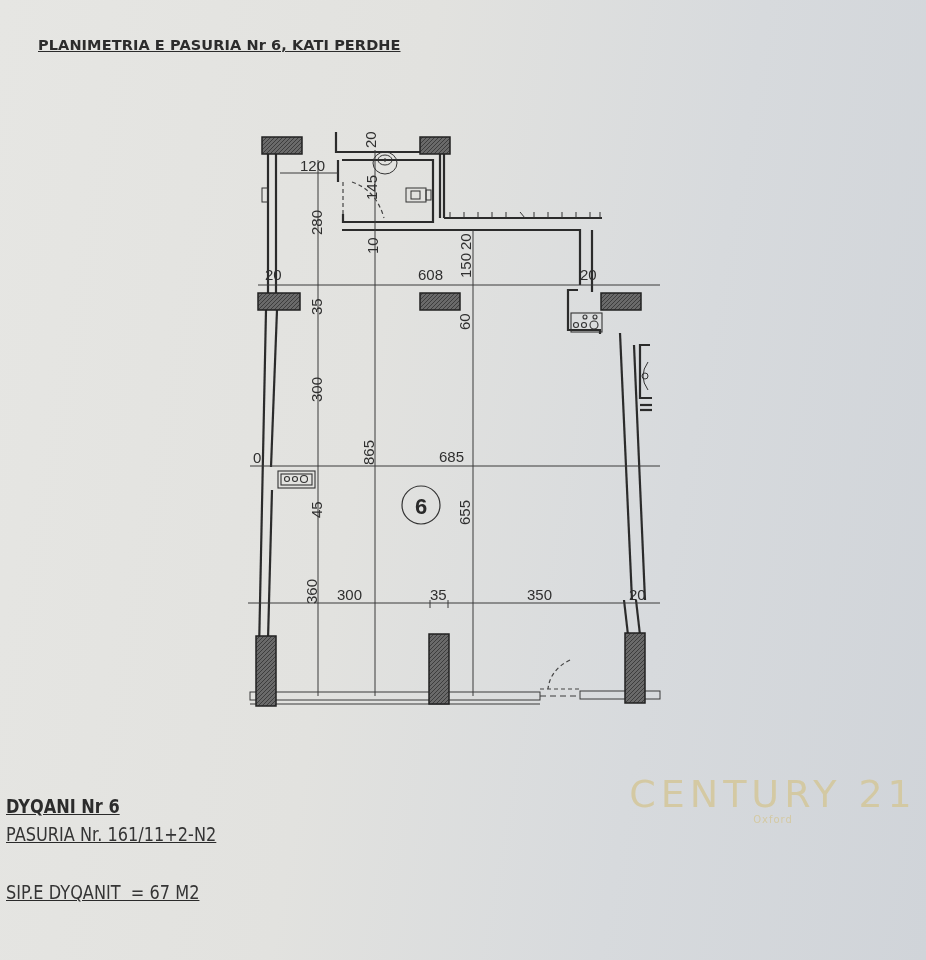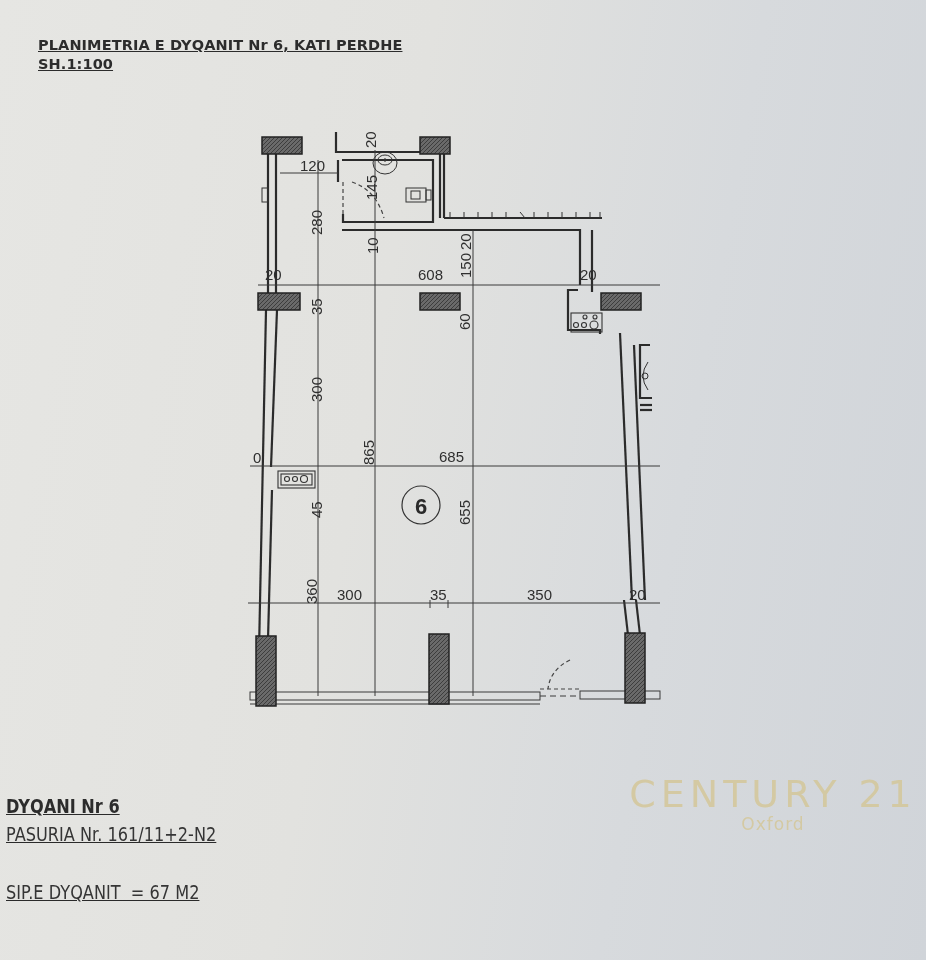--- a/index.html
+++ b/index.html
@@ -15,28 +15,27 @@
     color:#2c2c2c; text-decoration:underline; letter-spacing:0.1px; line-height:19px;
   }
   .plan { position:absolute; left:0; top:0; width:926px; height:760px; }
   .dim { font-family:"Liberation Sans Narrow","Liberation Sans", sans-serif; font-size:15px; fill:#2f2f2f; }
   .info { position:absolute; left:6px; top:795px;text-decoration:underline; }
   .info .name { font-family:"DejaVu Sans", sans-serif; font-weight:bold; font-size:19px; color:#2c2c2c; transform:scaleX(0.85); transform-origin:left; }
   .info .parcel { font-family:"DejaVu Sans", sans-serif; font-size:19px; color:#353535; margin-top:6px; transform:scaleX(0.85); transform-origin:left; }
   .info .area { font-family:"DejaVu Sans", sans-serif; font-size:19px; color:#353535; margin-top:36px; transform:scaleX(0.85); transform-origin:left; white-space:pre; }
   .watermark { position:absolute; left:628px; top:772px; width:290px; text-align:center; color:#d4c79a; opacity:0.85; }
   .watermark .brand { font-family:"DejaVu Sans", sans-serif; font-size:38px; letter-spacing:5px; font-weight:normal; }
-  .watermark .sub { font-family:"DejaVu Sans", sans-serif; font-size:17px; margin-top:-2px; letter-spacing:1px; }
+  .watermark .sub { font-family:"DejaVu Sans", sans-serif; font-size:10px; margin-top:-2px; letter-spacing:1px; }
 </style>
 </head>
 <body>
 
 <div class="header">
-  <div class="title">PLANIMETRIA E DYQANIT Nr 6, KATI PERDHE</div>
-  <div class="title">SH.1:100</div>
+  <div class="title">PLANIMETRIA E PASURIA Nr 6, KATI PERDHE</div>
 </div>
 
 <svg class="plan" viewBox="0 0 926 760" xmlns="http://www.w3.org/2000/svg">
   <defs>
     <pattern id="hatch" width="4" height="4" patternUnits="userSpaceOnUse">
       <rect width="4" height="4" fill="#6a6a6a"></rect>
       <path d="M0 4 L4 0" stroke="#3d3d3d" stroke-width="1"></path>
     </pattern>
   </defs>
 

